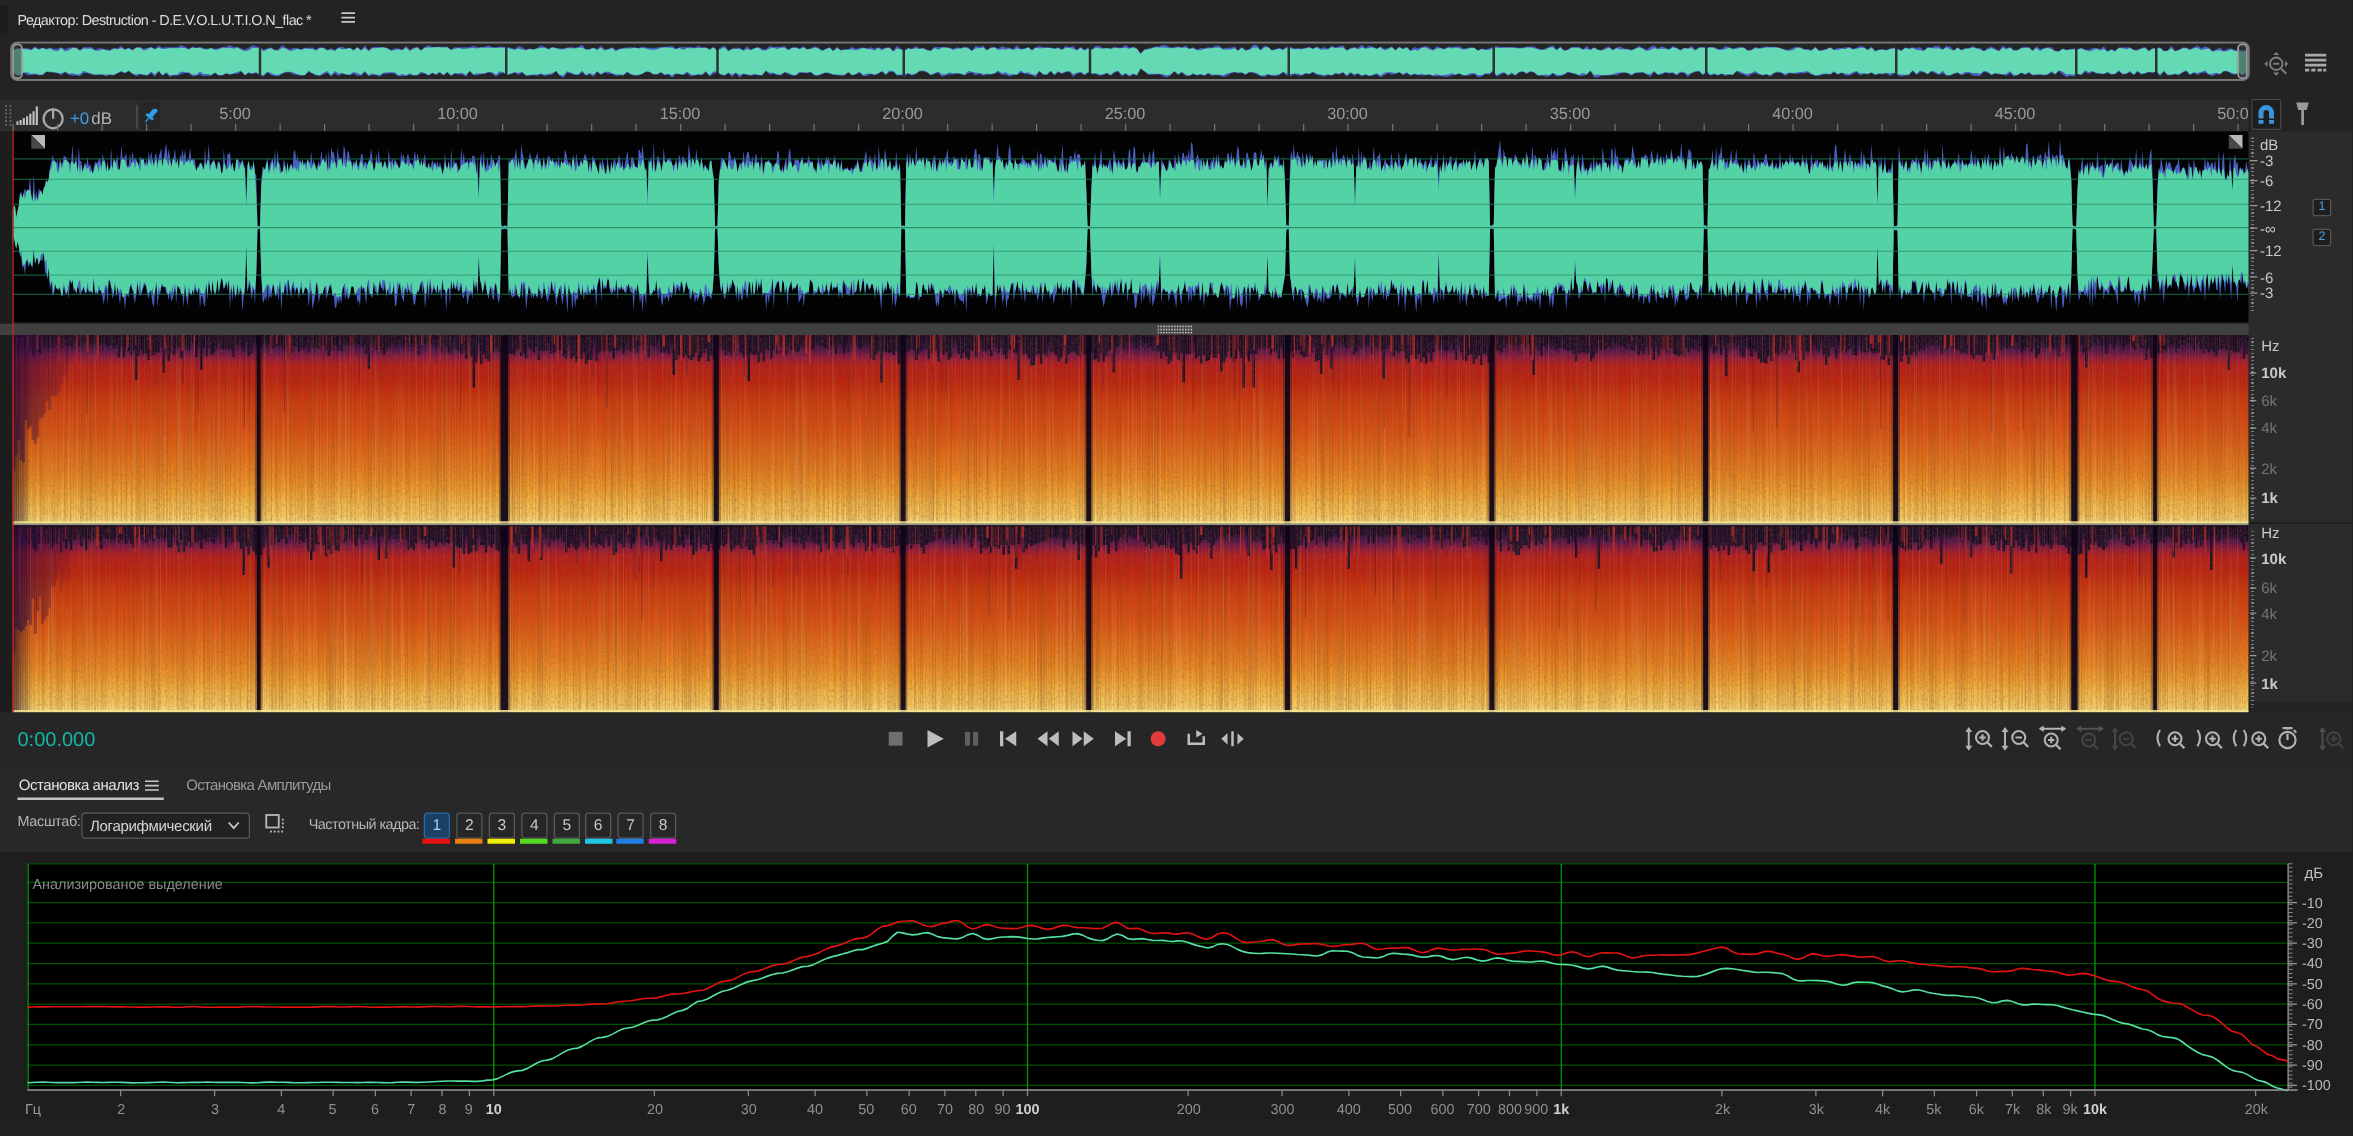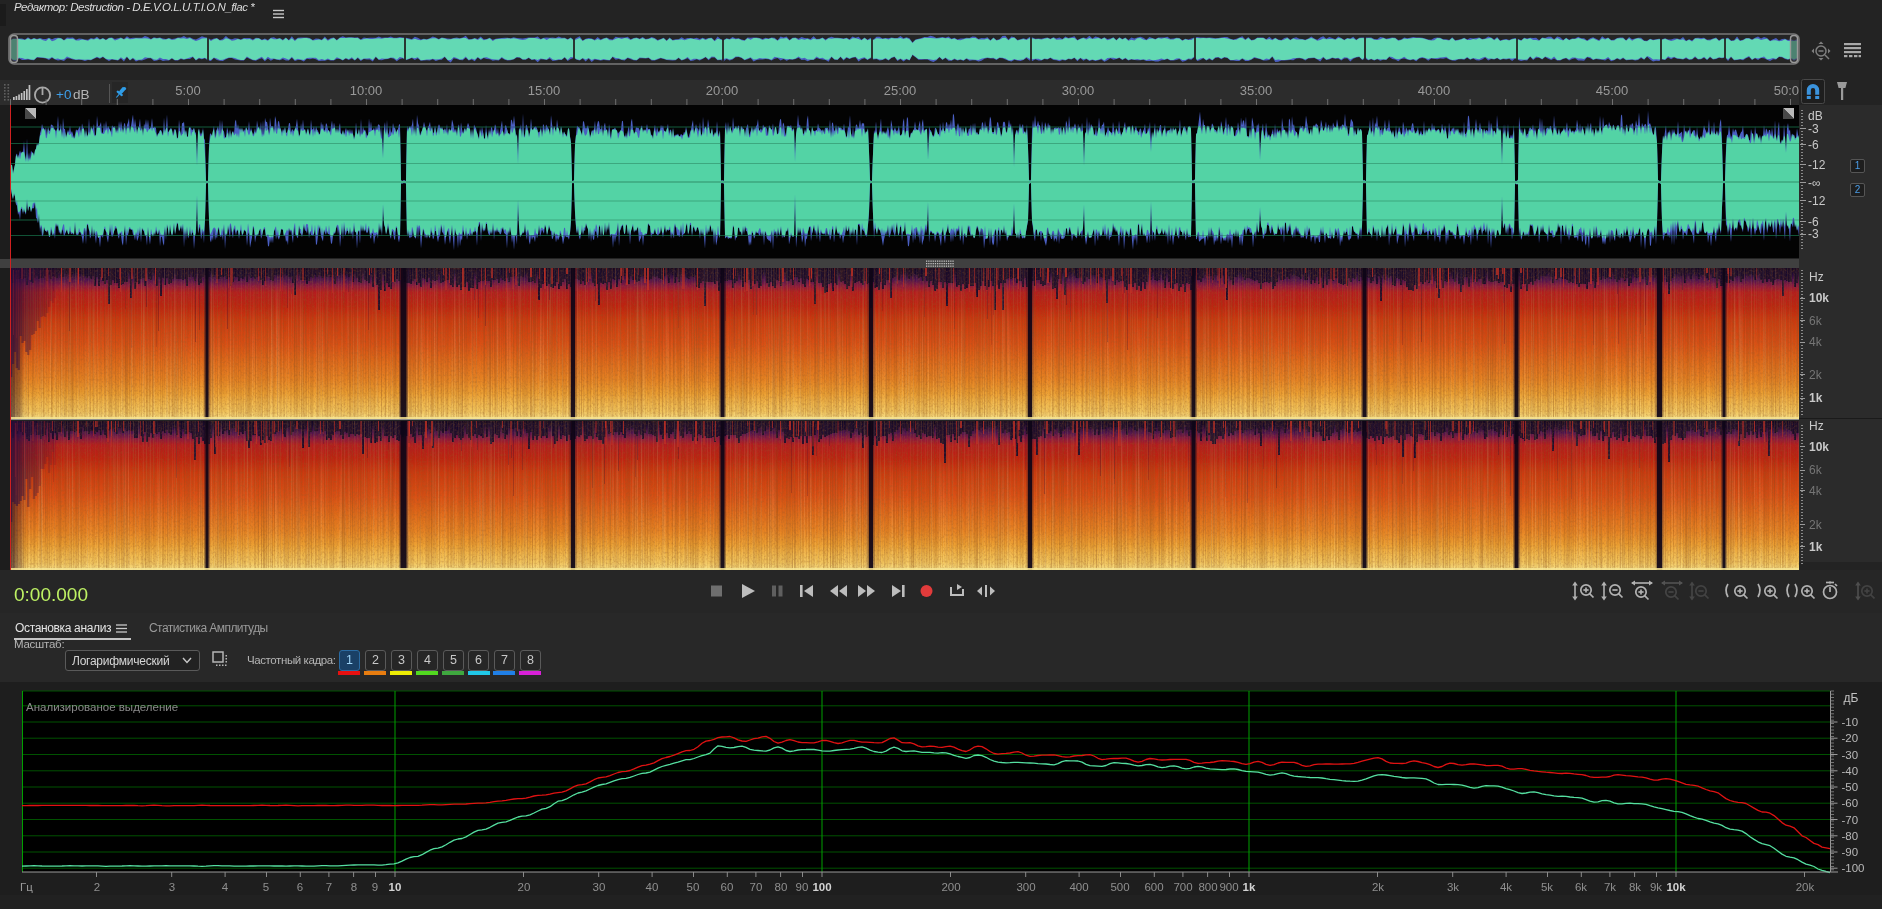--- a/index.html
+++ b/index.html
@@ -3,21 +3,21 @@
 html,body{margin:0;padding:0;background:#232323;}
 #root{position:relative;width:1882px;height:909px;overflow:hidden;background:#232323;
  font-family:"Liberation Sans",sans-serif;-webkit-font-smoothing:antialiased;}
 .abs{position:absolute;}
 .lbl{position:absolute;white-space:nowrap;}
 </style></head><body>
 <div id="root">
 
 <div class="abs" style="left:0;top:0;width:1882px;height:27px;background:#232323;"></div>
 <div class="abs" style="left:0;top:4px;width:6px;height:22px;background:#1b1b1b;"></div>
-<div class="lbl" style="left:14px;top:1px;font-size:11.5px;letter-spacing:-0.45px;color:#dcdcdc;font-style:italic;">Редактор: Destruction - D.E.V.O.L.U.T.I.O.N_flac *</div>
+<div class="lbl" style="left:14px;top:11px;font-size:11.5px;letter-spacing:-0.45px;color:#dcdcdc;">Редактор: Destruction - D.E.V.O.L.U.T.I.O.N_flac *</div>
 <svg class="abs" style="left:273px;top:9px" width="12" height="10">
       <g stroke="#c8c8c8" stroke-width="1.4">
         <line x1="0" y1="1.5" x2="11" y2="1.5"></line>
         <line x1="0" y1="5" x2="11" y2="5"></line>
         <line x1="0" y1="8.5" x2="11" y2="8.5"></line>
       </g>
     </svg>
 <svg class="abs" style="left:8px;top:33px" width="1792" height="32" viewBox="0 0 1792 32">
       <rect x="1" y="1" width="1790" height="30" rx="5" fill="#242424" stroke="#787878" stroke-width="1.6"></rect>
       <g transform="translate(2,2)">
@@ -1036,21 +1036,21 @@
     <div class="abs" style="left:1800px;top:446px;width:5px;height:1px;background:#9a9a9a;"></div>
     <div class="lbl" style="left:1809px;top:463px;font-size:12px;color:#757575;font-weight:normal;">6k</div>
     <div class="abs" style="left:1800px;top:470px;width:5px;height:1px;background:#9a9a9a;"></div>
     <div class="lbl" style="left:1809px;top:484px;font-size:12px;color:#757575;font-weight:normal;">4k</div>
     <div class="abs" style="left:1800px;top:490px;width:5px;height:1px;background:#9a9a9a;"></div>
     <div class="lbl" style="left:1809px;top:517.5px;font-size:12px;color:#757575;font-weight:normal;">2k</div>
     <div class="abs" style="left:1800px;top:524px;width:5px;height:1px;background:#9a9a9a;"></div>
     <div class="lbl" style="left:1809px;top:540px;font-size:12px;color:#c9c9c9;font-weight:bold;">1k</div>
     <div class="abs" style="left:1800px;top:546px;width:5px;height:1px;background:#9a9a9a;"></div>
 <div class="abs" style="left:0;top:570px;width:1882px;height:43px;background:#262626;"></div>
-<div class="lbl" style="left:14px;top:584px;font-size:19px;color:#bef264;">0:00.000</div>
+<div class="lbl" style="left:14px;top:584px;font-size:16px;color:#14b8a6;">0:00.000</div>
 <svg class="abs" style="left:705px;top:581px" width="295" height="20" viewBox="0 0 295 20">
       <rect x="6" y="4.5" width="11" height="11" fill="#6e6e6e"></rect>
       <path d="M37,3 L50,10 L37,17 Z" fill="#bdbdbd"></path>
       <rect x="67" y="4.5" width="4" height="11" fill="#5f5f5f"></rect>
       <rect x="73.5" y="4.5" width="4" height="11" fill="#5f5f5f"></rect>
       <rect x="95" y="4" width="2.6" height="12" fill="#bdbdbd"></rect>
       <path d="M108,4 L99,10 L108,16 Z" fill="#bdbdbd"></path>
       <path d="M133,4 L125,10 L133,16 Z" fill="#bdbdbd"></path>
       <path d="M142,4 L134,10 L142,16 Z" fill="#bdbdbd"></path>
       <path d="M153,4 L161,10 L153,16 Z" fill="#bdbdbd"></path>
@@ -1173,22 +1173,22 @@
 <div class="abs" style="left:0;top:613px;width:1882px;height:69px;background:#282828;"></div>
 <div class="lbl" style="left:15px;top:621px;font-size:12px;letter-spacing:-0.35px;color:#e3e3e3;">Остановка анализ</div>
 <svg class="abs" style="left:116px;top:624px" width="12" height="9">
       <g stroke="#c8c8c8" stroke-width="1.3">
         <line x1="0" y1="1" x2="11" y2="1"></line>
         <line x1="0" y1="4.5" x2="11" y2="4.5"></line>
         <line x1="0" y1="8" x2="11" y2="8"></line>
       </g>
     </svg>
 <div class="abs" style="left:14px;top:638px;width:117px;height:2px;background:#c4c4c4;"></div>
-<div class="lbl" style="left:149px;top:621px;font-size:12px;letter-spacing:-0.55px;color:#9a9a9a;">Статистика Амплитуды</div>
-<div class="lbl" style="left:14px;top:638px;font-size:11.5px;letter-spacing:-0.25px;color:#b5b5b5;">Масштаб:</div>
+<div class="lbl" style="left:149px;top:621px;font-size:12px;letter-spacing:-0.55px;color:#9a9a9a;">Остановка Амплитуды</div>
+<div class="lbl" style="left:14px;top:652px;font-size:11.5px;letter-spacing:-0.25px;color:#b5b5b5;">Масштаб:</div>
 <div class="abs" style="left:65px;top:650px;width:133px;height:19px;background:#222;border:1px solid #5a5a5a;border-radius:3px;"></div>
 <div class="lbl" style="left:72px;top:654px;font-size:12px;letter-spacing:-0.25px;color:#d6d6d6;">Логарифмический</div>
 <svg class="abs" style="left:182px;top:657px" width="10" height="7">
       <path d="M1,1 L5,5.5 L9,1" stroke="#c8c8c8" stroke-width="1.4" fill="none"></path>
     </svg>
 <svg class="abs" style="left:212px;top:651px" width="18" height="18">
       <rect x="1" y="1" width="10" height="10" fill="none" stroke="#b5b5b5" stroke-width="1.5"></rect>
       <g fill="#b5b5b5">
         <rect x="4" y="13.5" width="1.5" height="1.5"></rect>
         <rect x="7" y="13.5" width="1.5" height="1.5"></rect>

